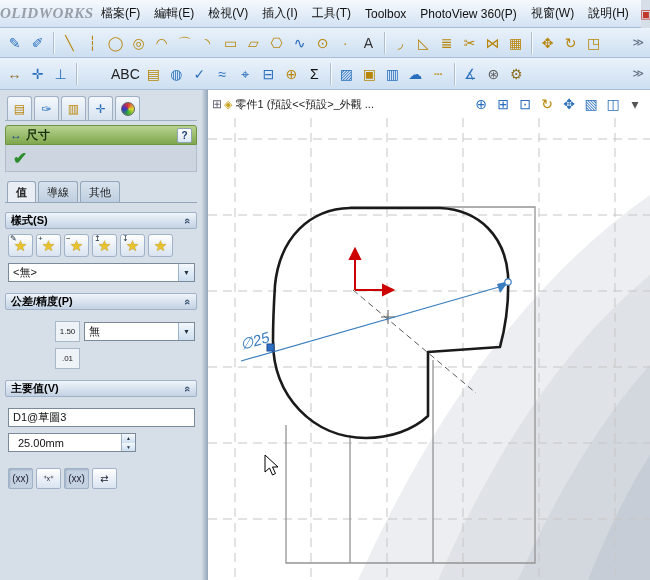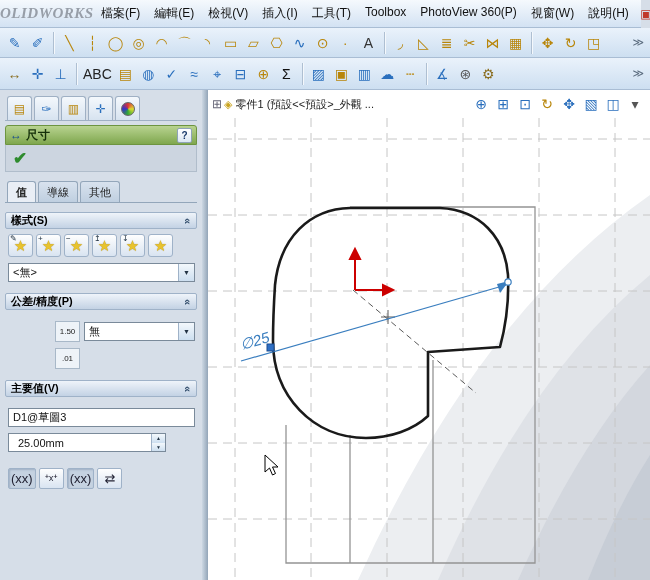--- a/index.html
+++ b/index.html
@@ -8,21 +8,21 @@
     width:650px; height:580px; overflow:hidden; position:relative;
     font-family:"Liberation Sans", sans-serif; background:#d6dee8; font-size:12px;
   }
 
   
   .menubar { position:absolute; top:0; left:0; right:9px; height:28px;
     background:linear-gradient(#f5f9fd,#d3e2f3); border-bottom:1px solid #a9bdd4;
     display:flex; align-items:center; }
   .logo { width:94px; flex:0 0 94px; font:italic bold 15px "Liberation Serif", serif;
     color:#979ea8; letter-spacing:.5px; overflow:hidden; white-space:nowrap; }
-  .menus { display:flex; }
+  .menus { display:flex; align-items:center; }
   .menu-item { padding:4px 7px; white-space:nowrap; color:#111; }
   .menubar-right { margin-left:auto; display:flex; align-items:center; padding-right:2px; }
   .mb-icon { width:20px; height:20px; display:flex; align-items:center; justify-content:center;
     font-size:12px; color:#c0392b; }
 
   
   .tbrow { position:absolute; left:0; right:0; display:flex; align-items:center;
     background:linear-gradient(#eaf2fb,#cddff1); border-bottom:1px solid #a9bdd4; padding:0 3px; overflow:hidden; }
   #tb1 { top:28px; height:30px; }
   #tb2 { top:58px; height:32px; }
@@ -86,29 +86,29 @@
     font-size:7px; color:#234; }
   .dd.mt { margin-top:6px; }
 
   .trow { display:flex; align-items:center; gap:4px; margin-top:6px;padding-left:47px; }
   .mini { width:25px; height:21px; border:1px solid #a8b8c8; background:#eef3f8;
     font-size:8px; color:#222; display:flex; align-items:center; justify-content:center; }
   .trow .dd { flex:1; }
 
   .inp { height:19px; background:#fff; border:1px solid #7a8a9a; font-size:11px;
     display:flex; align-items:center; padding-left:4px; margin-top:6px; color:#111; }
-  .inp.w { width:158px;padding-left:9px; }
+  .inp.w { width:128px;padding-left:9px; }
   .spin { margin-left:auto; width:14px; height:100%; display:flex; flex-direction:column;
     border-left:1px solid #9fb2c8; }
   .spin span { flex:1; font-size:5px; display:flex; align-items:center; justify-content:center;
     background:linear-gradient(#f3f8fc,#cddff0); color:#234; }
 
   .dtbtns { display:flex; gap:3px; }
   .dtb { min-width:25px; height:21px; border:1px solid #9fb2c8; border-radius:2px;
-    background:linear-gradient(#fefefe,#d9e4f1); font-size:13px; display:flex;
+    background:linear-gradient(#fefefe,#d9e4f1); font-size:10px; display:flex;
     align-items:center; justify-content:center; color:#223; padding:4px 2px; }
   .dtb.pressed { background:#c5d2e1; box-shadow:inset 1px 1px 2px #9fb0c4; }
   .dim-text { margin-top:6px; height:40px; background:#fff; border:1px solid #7a8a9a;
     font-size:10px; padding:2px 3px; color:#111; overflow:hidden; }
 
   
   .viewport { position:absolute; top:90px; left:208px; right:0; bottom:0; background:#fff; }
   .vp-top { height:28px; display:flex; align-items:center; padding:0 4px; font-size:11px;
     color:#222; background:#fff; }
   .vp-top .texp { color:#667; font-size:12px; margin-right:2px; }
@@ -246,21 +246,21 @@
         <span class="tbg" style="color: rgb(42, 111, 189);">✛</span>
       </span>
       <span class="tbi">
         <span class="tbg" style="color: rgb(42, 111, 189);">⊥</span>
       </span>
     </div>
   <div class="tbsep"></div>
   <div class="tbgroup">
 
   <span class="tbi">
-        <span class="tbg" style="color: rgb(34, 34, 34);">ABC</span>
+        <span class="tbg" style="color: rgb(34, 34, 34); margin-left: 28px;">ABC</span>
       </span>
       <span class="tbi">
         <span class="tbg" style="color: rgb(184, 134, 11);">▤</span>
       </span>
       <span class="tbi">
         <span class="tbg" style="color: rgb(42, 111, 189);">◍</span>
       </span>
       <span class="tbi">
         <span class="tbg" style="color: rgb(42, 111, 189);">✓</span>
       </span>

